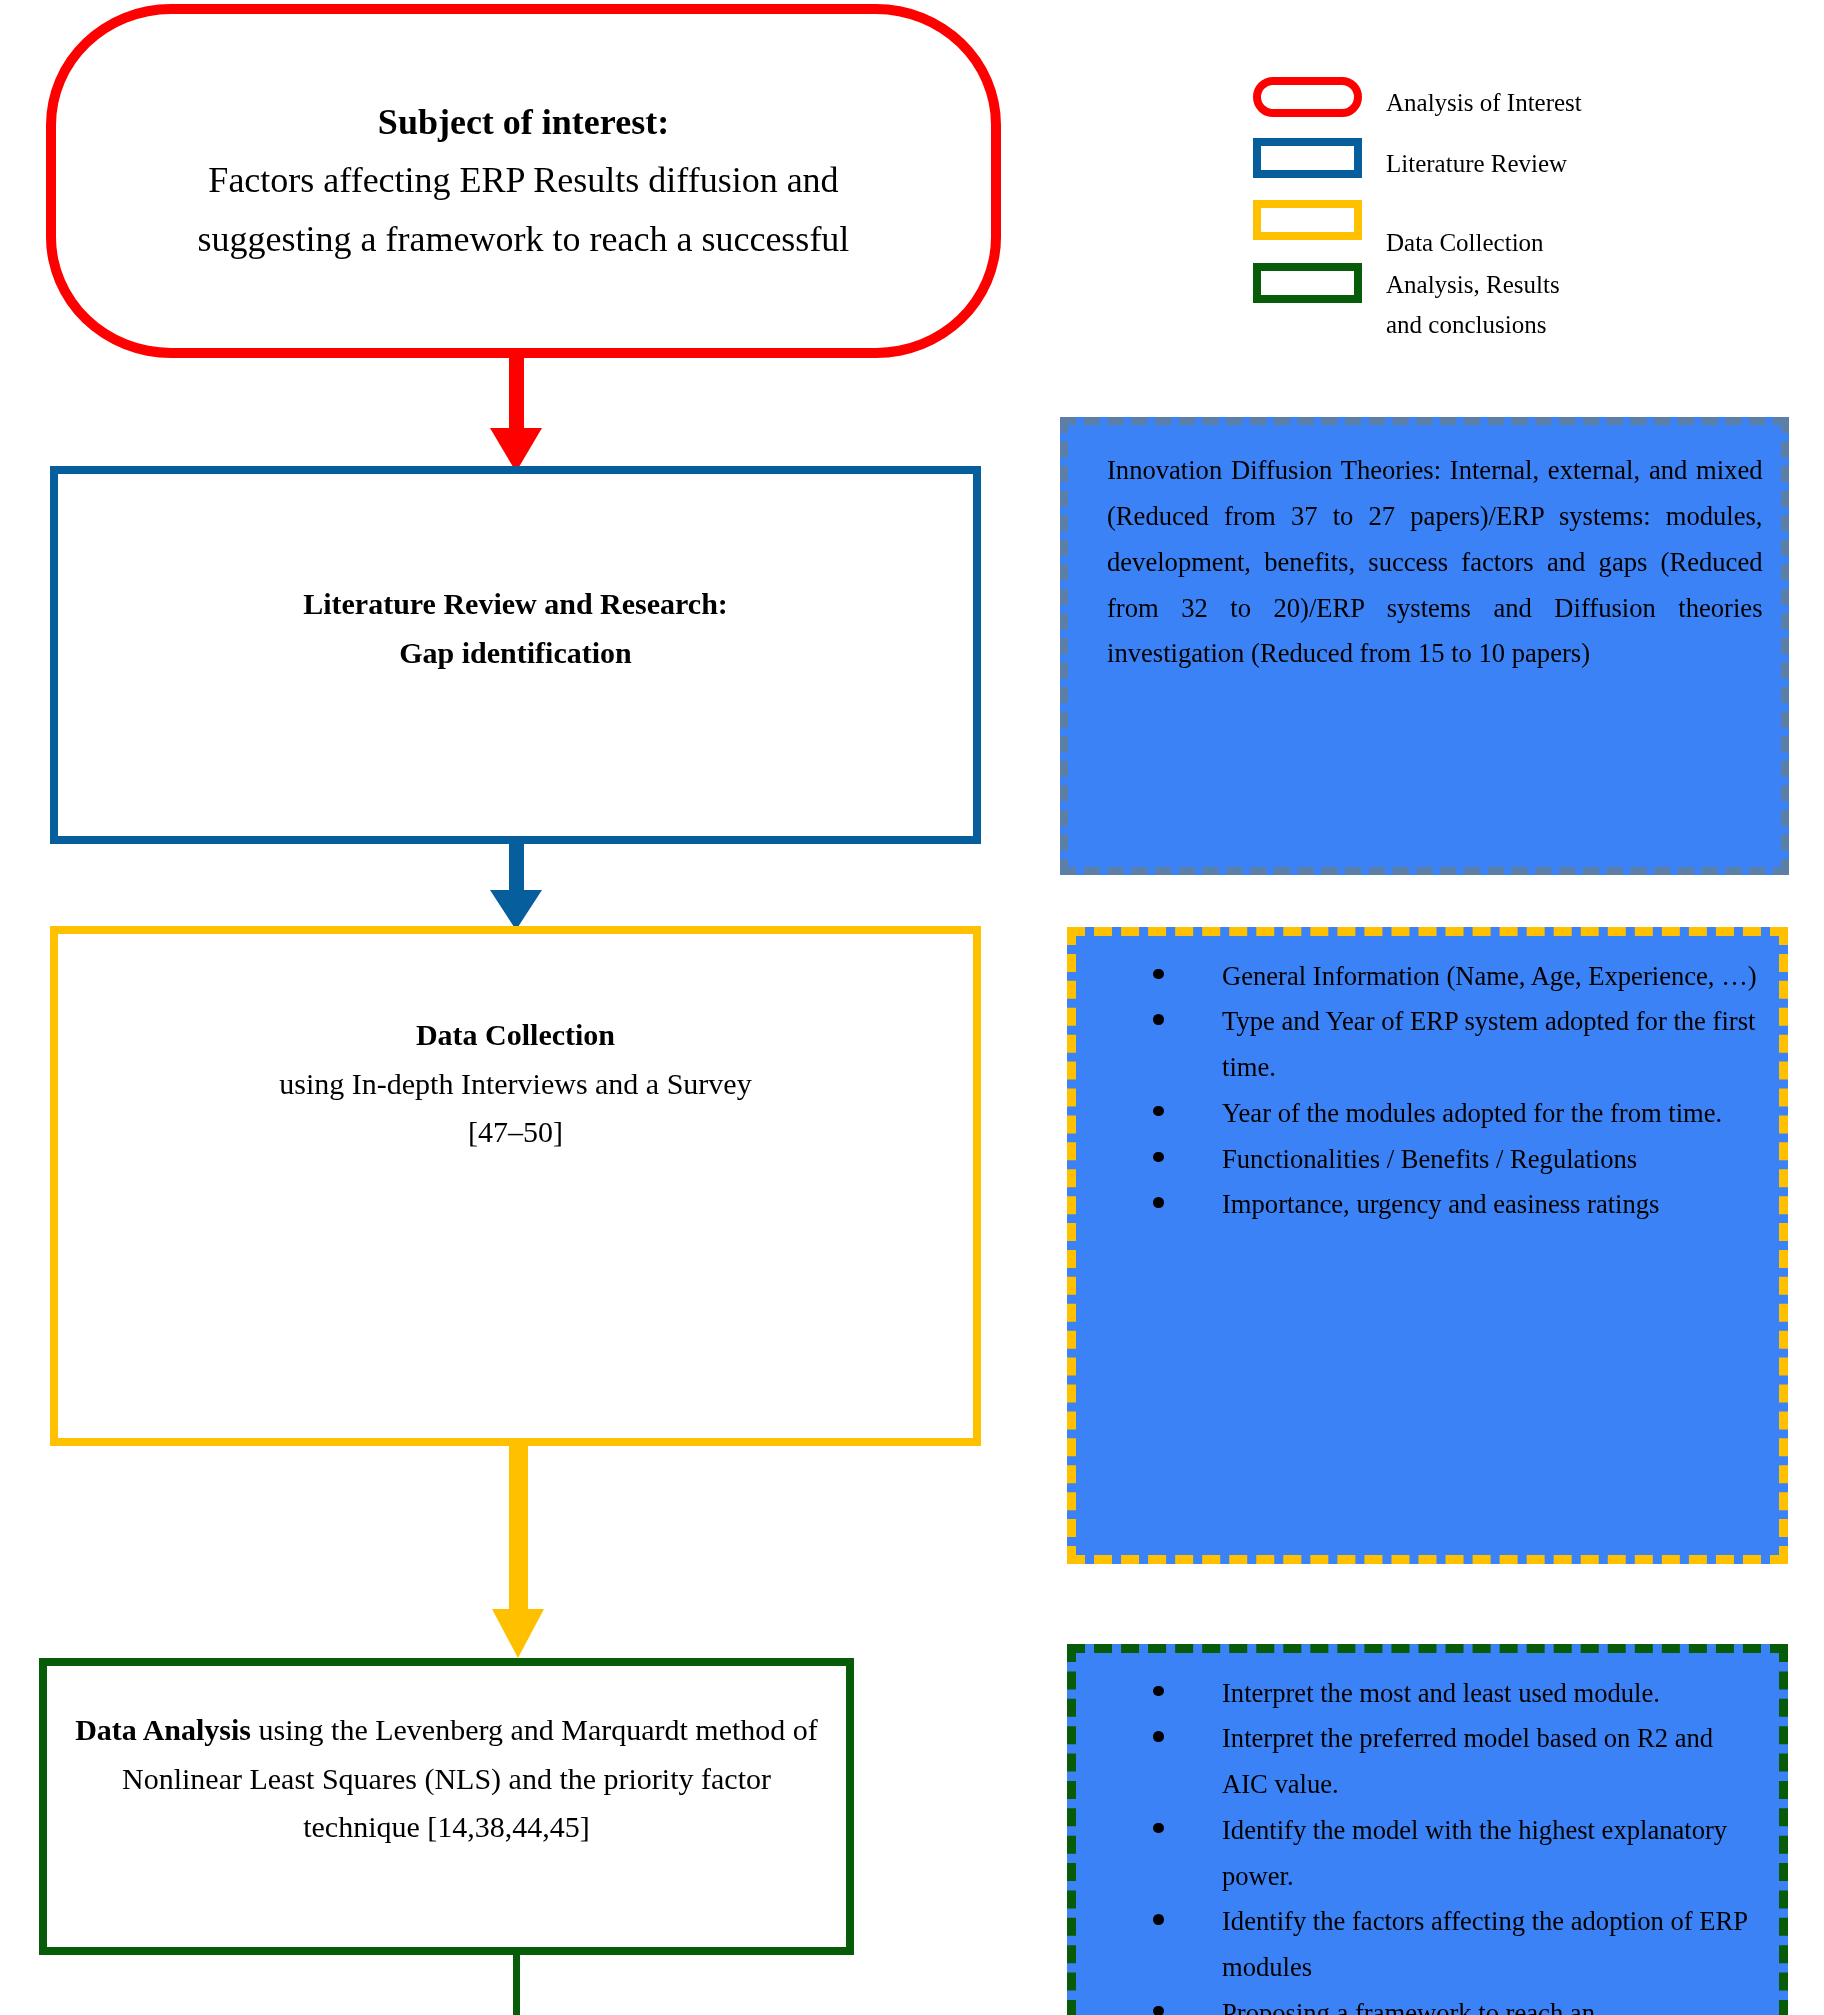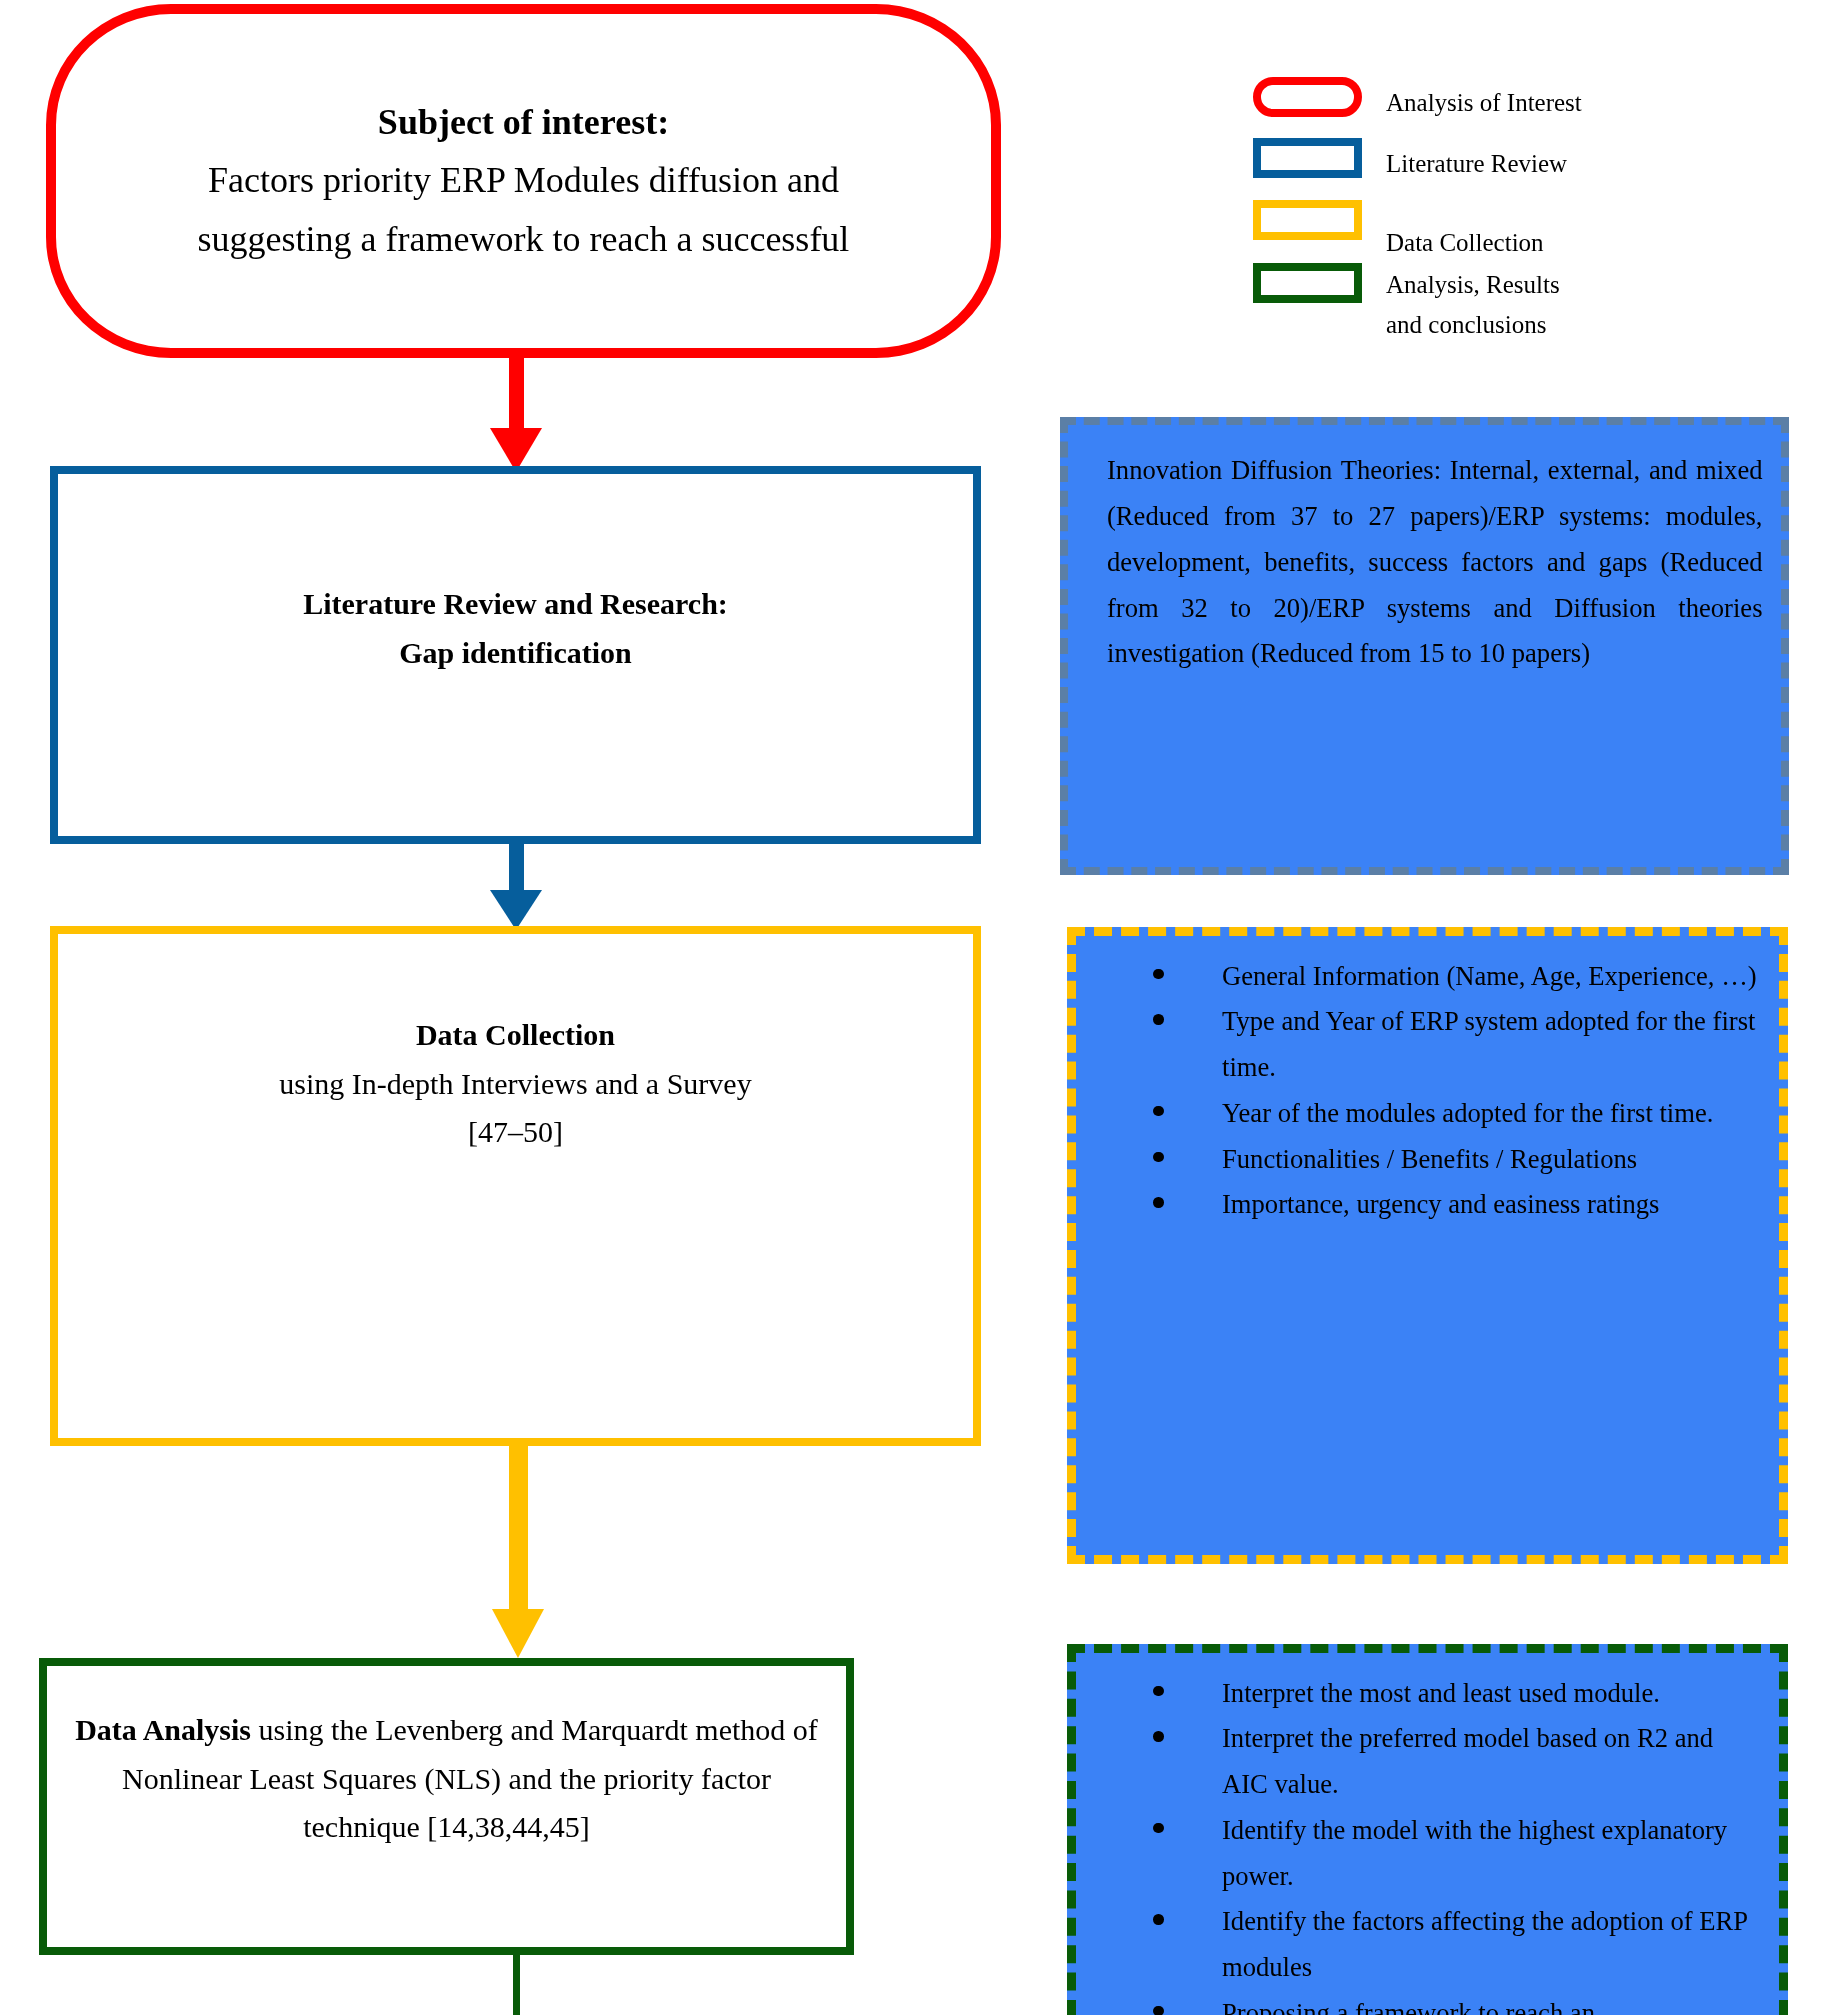--- a/index.html
+++ b/index.html
@@ -230,21 +230,21 @@
   }
 </style>
 </head>
 <body>
 
 <div id="canvas">
 
   <div class="node" id="subject-node">
     <div class="node-text">
       <div class="bold">Subject of interest:</div>
-      <div>Factors priority ERP Modules diffusion and</div>
+      <div>Factors affecting ERP Results diffusion and</div>
       <div>suggesting a framework to reach a successful</div>
     </div>
   </div>
 
   <div class="arrow" id="arrow-subject">
     <div class="shaft"></div>
     <div class="head"></div>
   </div>
 
   <div class="node" id="litreview-node">
@@ -311,21 +311,21 @@
   </div>
 
   <div class="panel" id="panel-lit">
     <div class="panel-body justify">Innovation Diffusion Theories: Internal, external, and mixed (Reduced from 37 to 27 papers)/ERP systems: modules, development, benefits, success factors and gaps (Reduced from 32 to 20)/ERP systems and Diffusion theories investigation (Reduced from 15 to 10 papers)</div>
   </div>
 
   <div class="panel" id="panel-data">
     <ul class="bullets">
       <li><span class="bullet-dot"></span><span>General Information (Name, Age, Experience, …)</span></li>
       <li><span class="bullet-dot"></span><span>Type and Year of ERP system adopted for the first time.</span></li>
-      <li><span class="bullet-dot"></span><span>Year of the modules adopted for the first time.</span></li>
+      <li><span class="bullet-dot"></span><span>Year of the modules adopted for the from time.</span></li>
       <li><span class="bullet-dot"></span><span>Functionalities / Benefits / Regulations</span></li>
       <li><span class="bullet-dot"></span><span>Importance, urgency and easiness ratings</span></li>
     </ul>
   </div>
 
   <div class="panel" id="panel-analysis">
     <ul class="bullets">
       <li><span class="bullet-dot"></span><span>Interpret the most and least used module.</span></li>
       <li><span class="bullet-dot"></span><span>Interpret the preferred model based on R2 and AIC value.</span></li>
       <li><span class="bullet-dot"></span><span>Identify the model with the highest explanatory power.</span></li>

